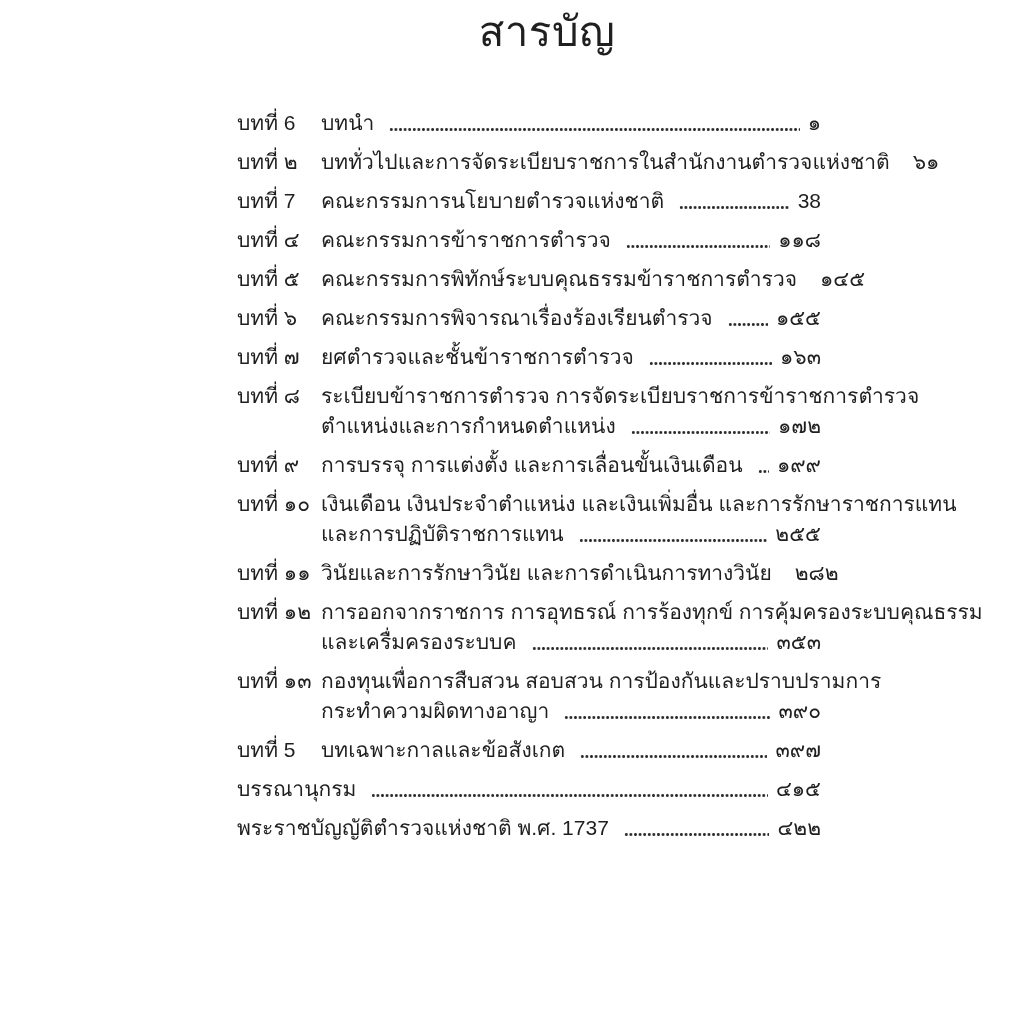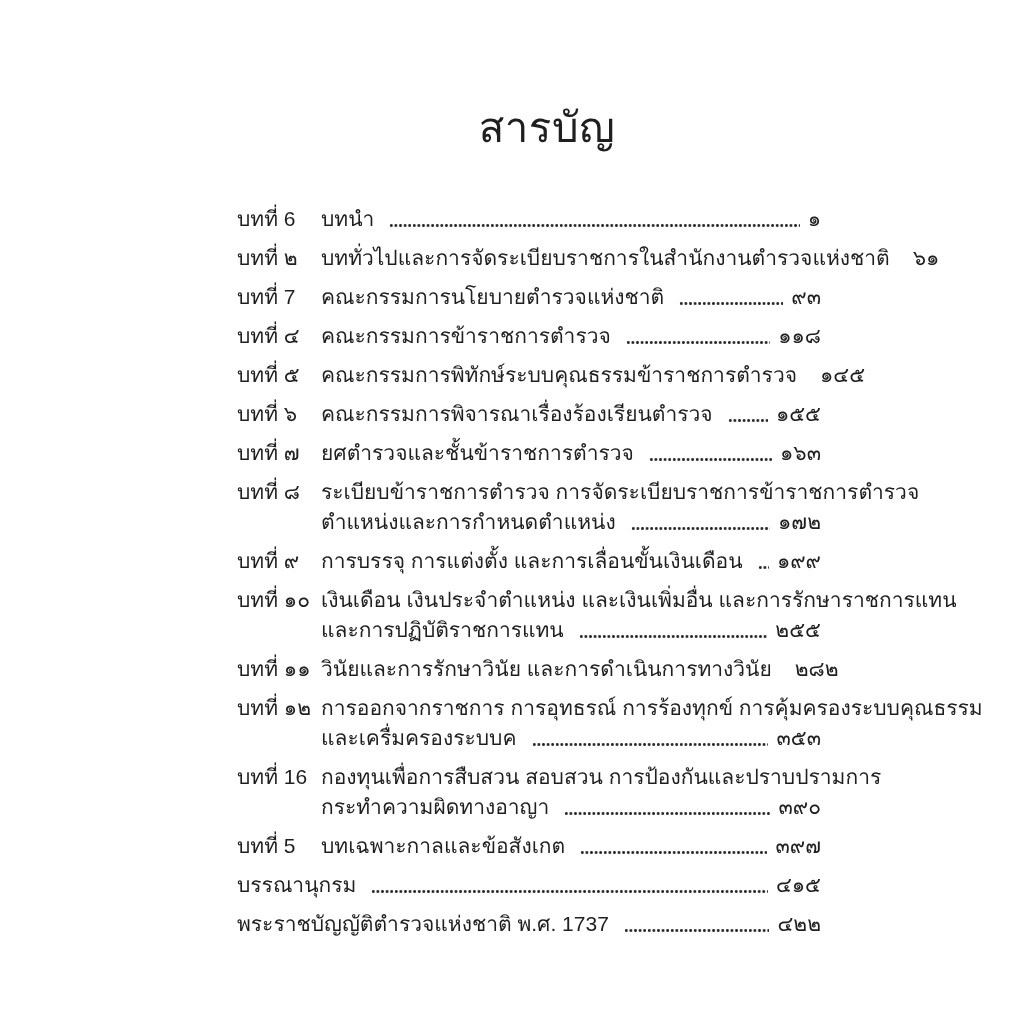--- a/index.html
+++ b/index.html
@@ -11,21 +11,20 @@
     height: 1024px;
     background: #ffffff;
     color: #1f1f1f;
     font-family: "Liberation Sans", "DejaVu Sans", sans-serif;
     overflow: hidden;
   }
   .page {
     box-sizing: border-box;
     width: 1024px;
     height: 792px;
-    padding-top: 96px;
   }
   .doc-title {
     margin: 0 0 44px 0;
     font-size: 42px;
     font-weight: 500;
     line-height: 64px;
     text-align: center;
     position: relative;
     left: 35px;
     letter-spacing: 0.5px;
@@ -100,21 +99,21 @@
           </div>
         </div>
   </div>
 
   <div class="toc-row">
     <span class="toc-label">บทที่ 7</span>
     <div class="toc-content">
           <div class="toc-line toc-line-last">
             <span class="toc-text">คณะกรรมการนโยบายตำรวจแห่งชาติ</span>
             <span class="dot-leader"></span>
-            <span class="toc-page">๙๓</span>
+            <span class="toc-page">38</span>
           </div>
         </div>
   </div>
 
   <div class="toc-row">
     <span class="toc-label">บทที่ ๔</span>
     <div class="toc-content">
           <div class="toc-line toc-line-last">
             <span class="toc-text">คณะกรรมการข้าราชการตำรวจ</span>
             <span class="dot-leader"></span>
@@ -208,21 +207,21 @@
           <div class="toc-line"><span class="toc-text">การออกจากราชการ การอุทธรณ์ การร้องทุกข์ การคุ้มครองระบบคุณธรรม</span></div>
           <div class="toc-line toc-line-last">
             <span class="toc-text">และเครื่มครองระบบค</span>
             <span class="dot-leader"></span>
             <span class="toc-page">๓๕๓</span>
           </div>
         </div>
   </div>
 
   <div class="toc-row">
-    <span class="toc-label">บทที่ 16</span>
+    <span class="toc-label">บทที่ ๑๓</span>
     <div class="toc-content">
           <div class="toc-line"><span class="toc-text">กองทุนเพื่อการสืบสวน สอบสวน การป้องกันและปราบปรามการ</span></div>
           <div class="toc-line toc-line-last">
             <span class="toc-text">กระทำความผิดทางอาญา</span>
             <span class="dot-leader"></span>
             <span class="toc-page">๓๙๐</span>
           </div>
         </div>
   </div>
 

